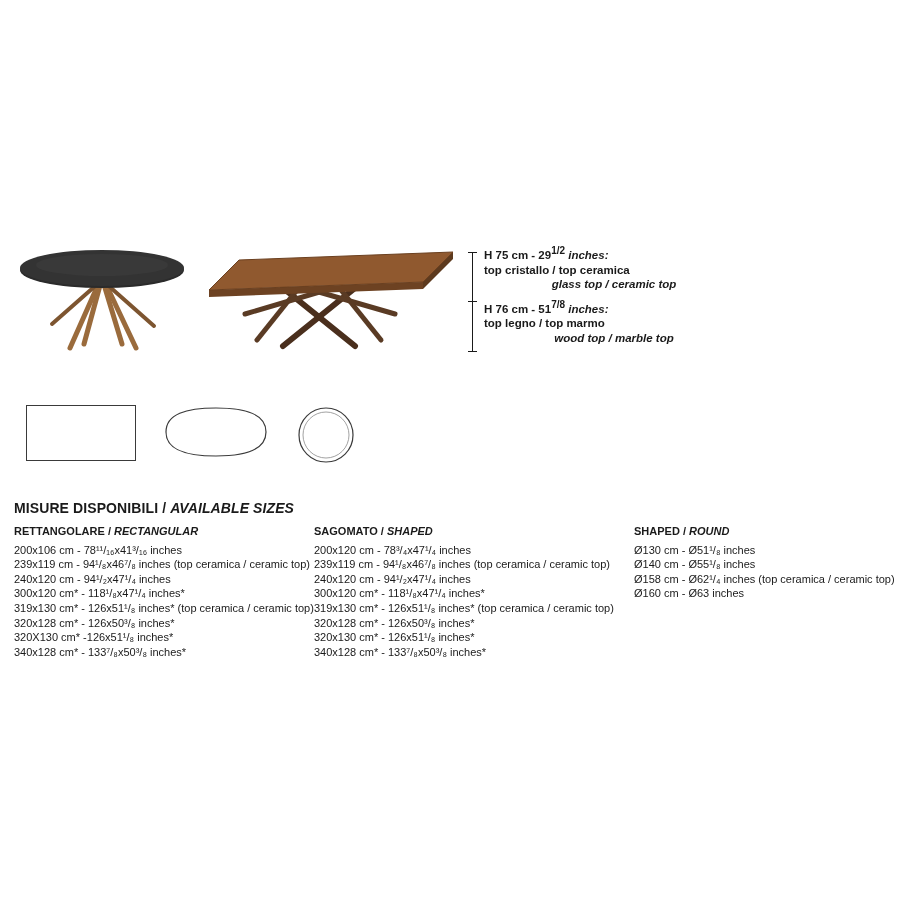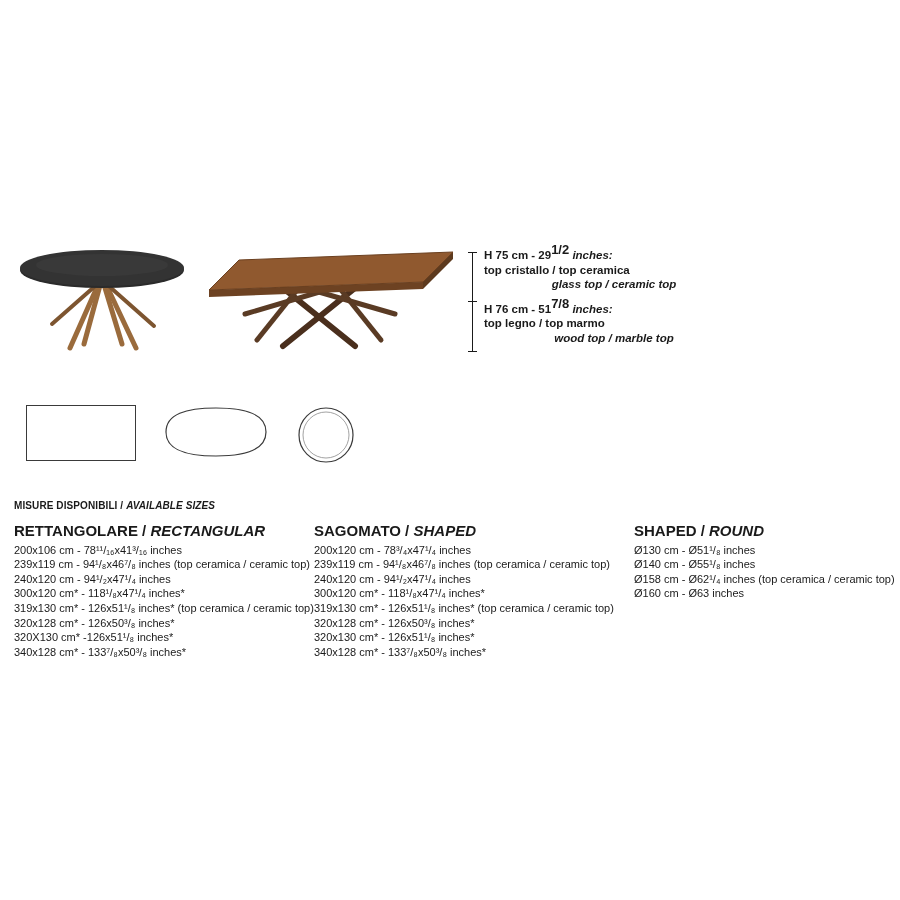--- a/index.html
+++ b/index.html
@@ -107,39 +107,39 @@
     top: 10px;
     width: 60px;
     height: 56px;
   }
 
   
   #sizes-title {
     position: absolute;
     left: 14px;
     top: 500px;
-    font-size: 10px;
+    font-size: 14px;
     font-weight: bold;
     letter-spacing: .1px;
   }
   #sizes-title .it { font-style: italic; }
 
   .col {
     position: absolute;
     font-size: 11px;
     line-height: 14.6px;
   }
   .col-head {
     font-weight: bold;
-    font-size: 15px;
+    font-size: 11px;
     margin-bottom: 4px;
   }
   .col-head .it { font-style: italic; font-weight: bold; }
   .row { white-space: nowrap; }
-  sup { font-size: 13px; line-height: 0; }
+  sup { font-size: 10px; line-height: 0; }
 
   #col-rect  { left: 14px;  top: 524px; width: 300px; }
   #col-shaped{ left: 314px; top: 524px; width: 320px; }
   #col-round { left: 634px; top: 524px; width: 266px; }
 
   
   #col-rect { overflow: hidden; }
 </style>
 </head>
 <body>

